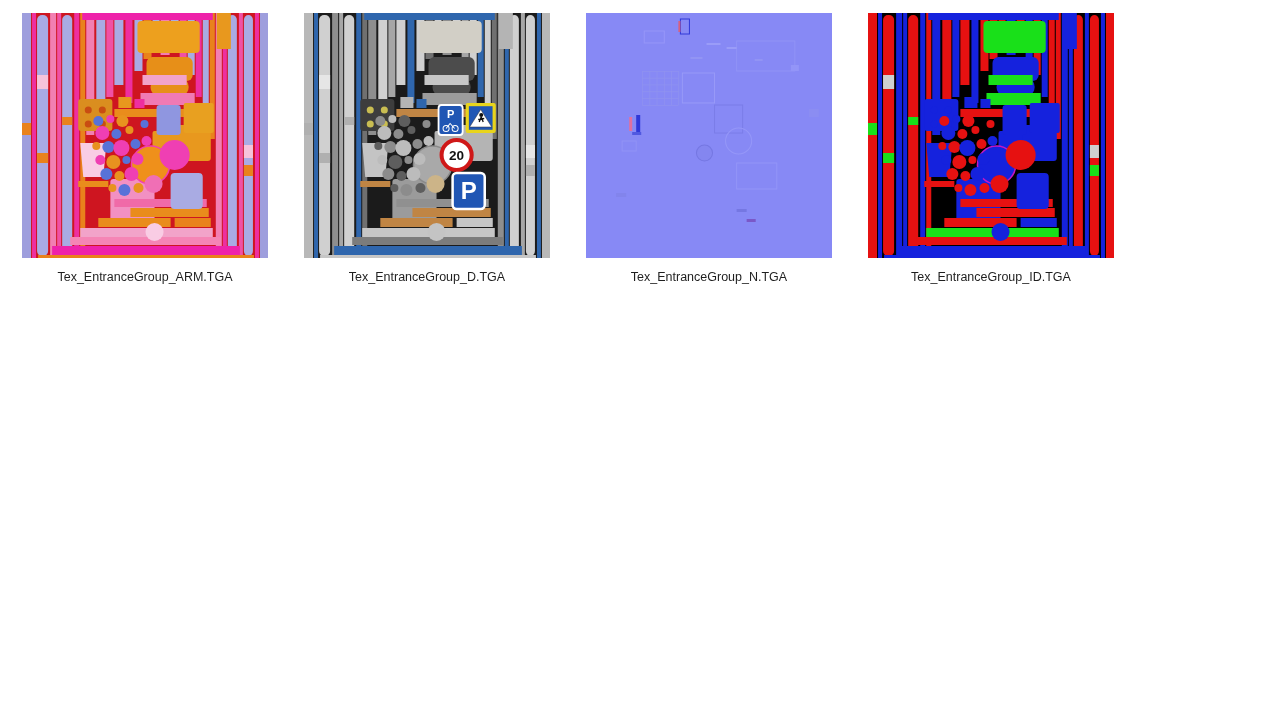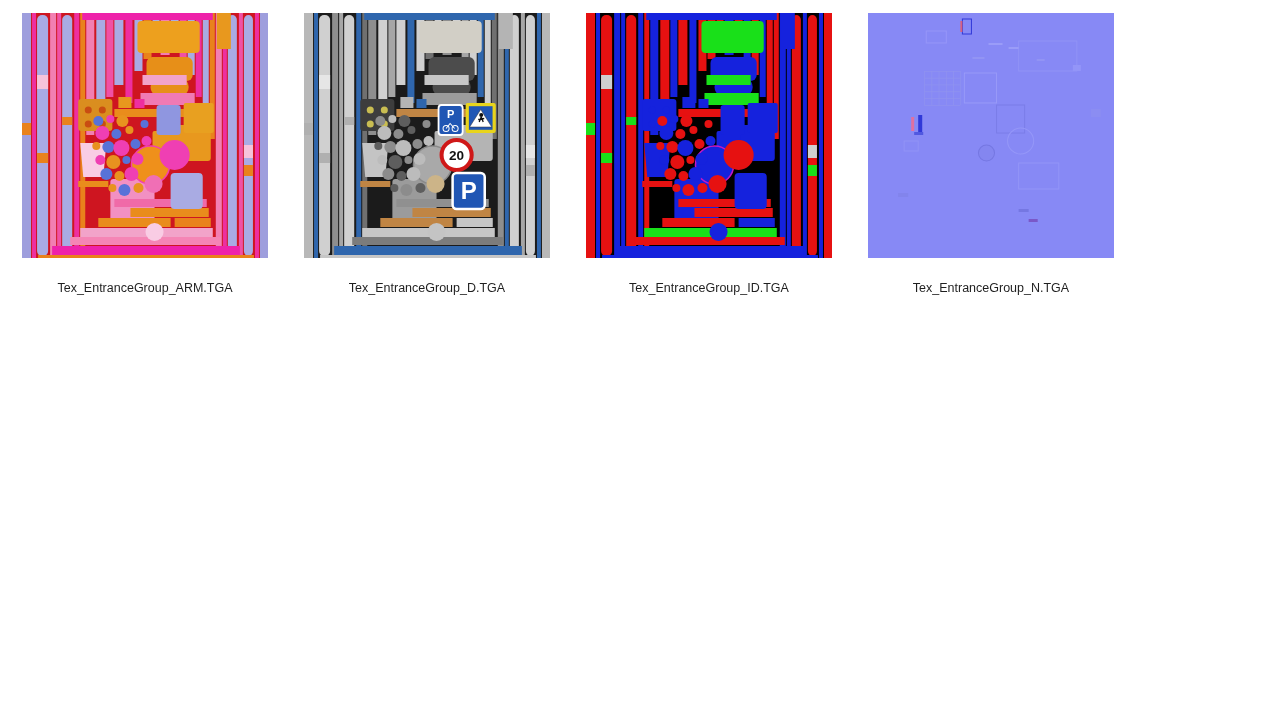--- a/index.html
+++ b/index.html
@@ -1,20 +1,20 @@
 <!DOCTYPE html>
 <html><head>
 <meta charset="utf-8">
 <style>
   html,body{margin:0;padding:0;background:#ffffff;width:1280px;height:720px;overflow:hidden;
     font-family:"Liberation Sans",sans-serif;}
   .grid{display:flex;align-items:flex-start;padding:13px 0 0 22px;}
   .cell{width:246px;margin-right:36px;display:flex;flex-direction:column;align-items:center;cursor:default;}
   .thumb{width:246px;height:245px;display:block;}
-  .label{margin-top:23px;font-size:12.5px;line-height:14px;color:#1f1f1f;white-space:nowrap;text-align:center;}
+  .label{margin-top:12px;font-size:12.5px;line-height:14px;color:#1f1f1f;white-space:nowrap;text-align:center;}
   svg text{font-family:"Liberation Sans",sans-serif;}
 </style>
 </head>
 <body>
 
 <div class="grid">
   <div class="cell">
     <svg class="thumb" viewBox="0 0 245 245" preserveAspectRatio="none">
         <rect x="0" y="0" width="245" height="245" fill="#ce1520"></rect>
         <rect x="0" y="0" width="9" height="245" fill="#9e9edd" rx="0"></rect>
@@ -225,20 +225,60 @@
         </g>
         <g>
           <rect x="148" y="160" width="32" height="36" rx="4" fill="#2056b4" stroke="#ffffff" stroke-width="2.5"></rect>
           <text x="164" y="186.5" text-anchor="middle" font-size="24" font-weight="bold" fill="#ffffff">P</text>
         </g>
       </svg>
     <div class="label">Tex_EntranceGroup_D.TGA</div>
   </div>
   <div class="cell">
     <svg class="thumb" viewBox="0 0 245 245" preserveAspectRatio="none">
+        <rect x="0" y="0" width="245" height="245" fill="#8789f5"></rect>
+        <rect x="96" y="60" width="32" height="30" fill="none" stroke="#989af8" stroke-width="1"></rect>
+        <rect x="128" y="92" width="28" height="28" fill="none" stroke="#7b7de8" stroke-width="1"></rect>
+        <rect x="150" y="28" width="58" height="30" fill="none" stroke="#9193f6" stroke-width="1"></rect>
+        <rect x="58" y="18" width="20" height="12" fill="none" stroke="#9696f8" stroke-width="1"></rect>
+        <rect x="56" y="58" width="36" height="0.7" fill="#9093ef"></rect>
+        <rect x="56" y="58" width="0.7" height="34" fill="#9093ef"></rect>
+        <rect x="56" y="64.8" width="36" height="0.7" fill="#9093ef"></rect>
+        <rect x="63.2" y="58" width="0.7" height="34" fill="#9093ef"></rect>
+        <rect x="56" y="71.6" width="36" height="0.7" fill="#9093ef"></rect>
+        <rect x="70.4" y="58" width="0.7" height="34" fill="#9093ef"></rect>
+        <rect x="56" y="78.4" width="36" height="0.7" fill="#9093ef"></rect>
+        <rect x="77.6" y="58" width="0.7" height="34" fill="#9093ef"></rect>
+        <rect x="56" y="85.2" width="36" height="0.7" fill="#9093ef"></rect>
+        <rect x="84.8" y="58" width="0.7" height="34" fill="#9093ef"></rect>
+        <rect x="56" y="92" width="36" height="0.7" fill="#9093ef"></rect>
+        <rect x="92" y="58" width="0.7" height="34" fill="#9093ef"></rect>
+        <rect x="150" y="150" width="40" height="26" fill="none" stroke="#9395f8" stroke-width="1"></rect>
+        <rect x="204" y="52" width="8" height="6" fill="#9395f8"></rect>
+        <rect x="30" y="180" width="10" height="4" fill="#8284ec"></rect>
+        <rect x="150" y="196" width="10" height="3" fill="#7577e2"></rect>
+        <rect x="50" y="102" width="4" height="18" fill="#3038d8"></rect>
+        <rect x="43" y="104" width="3" height="14" fill="#e070a0"></rect>
+        <rect x="46" y="119" width="9" height="3" fill="#5058e0"></rect>
+        <rect x="94" y="6" width="9" height="15" fill="none" stroke="#3038d8" stroke-width="1"></rect>
+        <rect x="92" y="8" width="2" height="11" fill="#d86080"></rect>
+        <circle cx="152" cy="128" r="13" fill="none" stroke="#9597f8" stroke-width="1"></circle>
+        <circle cx="118" cy="140" r="8" fill="#8486f0" stroke="#7577e2" stroke-width="1"></circle>
+        <rect x="160" y="206" width="9" height="3" fill="#7a58c8"></rect>
+        <rect x="36" y="128" width="14" height="10" fill="none" stroke="#9193f6" stroke-width="1"></rect>
+        <rect x="222" y="96" width="10" height="8" fill="#8b8df2"></rect>
+        <rect x="120" y="30" width="14" height="2" fill="#9a9cf8"></rect>
+        <rect x="140" y="34" width="10" height="2" fill="#9a9cf8"></rect>
+        <rect x="104" y="44" width="12" height="2" fill="#9294f4"></rect>
+        <rect x="168" y="46" width="8" height="2" fill="#9294f4"></rect>
+      </svg>
+    <div class="label">Tex_EntranceGroup_N.TGA</div>
+  </div>
+  <div class="cell">
+    <svg class="thumb" viewBox="0 0 245 245" preserveAspectRatio="none">
         <rect x="0" y="0" width="245" height="245" fill="#000000"></rect>
         <rect x="0" y="0" width="9" height="245" fill="#e61111" rx="0"></rect>
         <rect x="10" y="0" width="4" height="245" fill="#1522dd" rx="0"></rect>
         <rect x="15" y="2" width="11" height="241" fill="#e61111" rx="5"></rect>
         <rect x="28" y="0" width="6" height="245" fill="#1522dd" rx="0"></rect>
         <rect x="35" y="0" width="4" height="245" fill="#1522dd" rx="0"></rect>
         <rect x="40" y="2" width="10" height="241" fill="#e61111" rx="5"></rect>
         <rect x="52" y="0" width="5" height="245" fill="#1522dd" rx="0"></rect>
         <rect x="58" y="0" width="5" height="245" fill="#e61111" rx="0"></rect>
         <rect x="64" y="0" width="8" height="122" fill="#1522dd" rx="0"></rect>
@@ -322,53 +362,13 @@
         <circle cx="132" cy="219" r="9" fill="#1522dd"></circle>
         <rect x="30" y="233" width="187" height="9" fill="#1522dd" rx="0"></rect>
         <rect x="16" y="242" width="215" height="3" fill="#1522dd" rx="0"></rect>
         <rect x="134" y="92" width="24" height="30" rx="3" fill="#1522dd"></rect>
         <rect x="161" y="90" width="30" height="30" rx="2" fill="#1522dd"></rect>
         <circle cx="152" cy="142" r="15" fill="#e61111"></circle>
         <rect x="148" y="160" width="32" height="36" rx="4" fill="#1522dd"></rect>
       </svg>
     <div class="label">Tex_EntranceGroup_ID.TGA</div>
   </div>
-  <div class="cell">
-    <svg class="thumb" viewBox="0 0 245 245" preserveAspectRatio="none">
-        <rect x="0" y="0" width="245" height="245" fill="#8789f5"></rect>
-        <rect x="96" y="60" width="32" height="30" fill="none" stroke="#989af8" stroke-width="1"></rect>
-        <rect x="128" y="92" width="28" height="28" fill="none" stroke="#7b7de8" stroke-width="1"></rect>
-        <rect x="150" y="28" width="58" height="30" fill="none" stroke="#9193f6" stroke-width="1"></rect>
-        <rect x="58" y="18" width="20" height="12" fill="none" stroke="#9696f8" stroke-width="1"></rect>
-        <rect x="56" y="58" width="36" height="0.7" fill="#9093ef"></rect>
-        <rect x="56" y="58" width="0.7" height="34" fill="#9093ef"></rect>
-        <rect x="56" y="64.8" width="36" height="0.7" fill="#9093ef"></rect>
-        <rect x="63.2" y="58" width="0.7" height="34" fill="#9093ef"></rect>
-        <rect x="56" y="71.6" width="36" height="0.7" fill="#9093ef"></rect>
-        <rect x="70.4" y="58" width="0.7" height="34" fill="#9093ef"></rect>
-        <rect x="56" y="78.4" width="36" height="0.7" fill="#9093ef"></rect>
-        <rect x="77.6" y="58" width="0.7" height="34" fill="#9093ef"></rect>
-        <rect x="56" y="85.2" width="36" height="0.7" fill="#9093ef"></rect>
-        <rect x="84.8" y="58" width="0.7" height="34" fill="#9093ef"></rect>
-        <rect x="56" y="92" width="36" height="0.7" fill="#9093ef"></rect>
-        <rect x="92" y="58" width="0.7" height="34" fill="#9093ef"></rect>
-        <rect x="150" y="150" width="40" height="26" fill="none" stroke="#9395f8" stroke-width="1"></rect>
-        <rect x="204" y="52" width="8" height="6" fill="#9395f8"></rect>
-        <rect x="30" y="180" width="10" height="4" fill="#8284ec"></rect>
-        <rect x="150" y="196" width="10" height="3" fill="#7577e2"></rect>
-        <rect x="50" y="102" width="4" height="18" fill="#3038d8"></rect>
-        <rect x="43" y="104" width="3" height="14" fill="#e070a0"></rect>
-        <rect x="46" y="119" width="9" height="3" fill="#5058e0"></rect>
-        <rect x="94" y="6" width="9" height="15" fill="none" stroke="#3038d8" stroke-width="1"></rect>
-        <rect x="92" y="8" width="2" height="11" fill="#d86080"></rect>
-        <circle cx="152" cy="128" r="13" fill="none" stroke="#9597f8" stroke-width="1"></circle>
-        <circle cx="118" cy="140" r="8" fill="#8486f0" stroke="#7577e2" stroke-width="1"></circle>
-        <rect x="160" y="206" width="9" height="3" fill="#7a58c8"></rect>
-        <rect x="36" y="128" width="14" height="10" fill="none" stroke="#9193f6" stroke-width="1"></rect>
-        <rect x="222" y="96" width="10" height="8" fill="#8b8df2"></rect>
-        <rect x="120" y="30" width="14" height="2" fill="#9a9cf8"></rect>
-        <rect x="140" y="34" width="10" height="2" fill="#9a9cf8"></rect>
-        <rect x="104" y="44" width="12" height="2" fill="#9294f4"></rect>
-        <rect x="168" y="46" width="8" height="2" fill="#9294f4"></rect>
-      </svg>
-    <div class="label">Tex_EntranceGroup_N.TGA</div>
-  </div>
 </div>
 
 </body></html>

